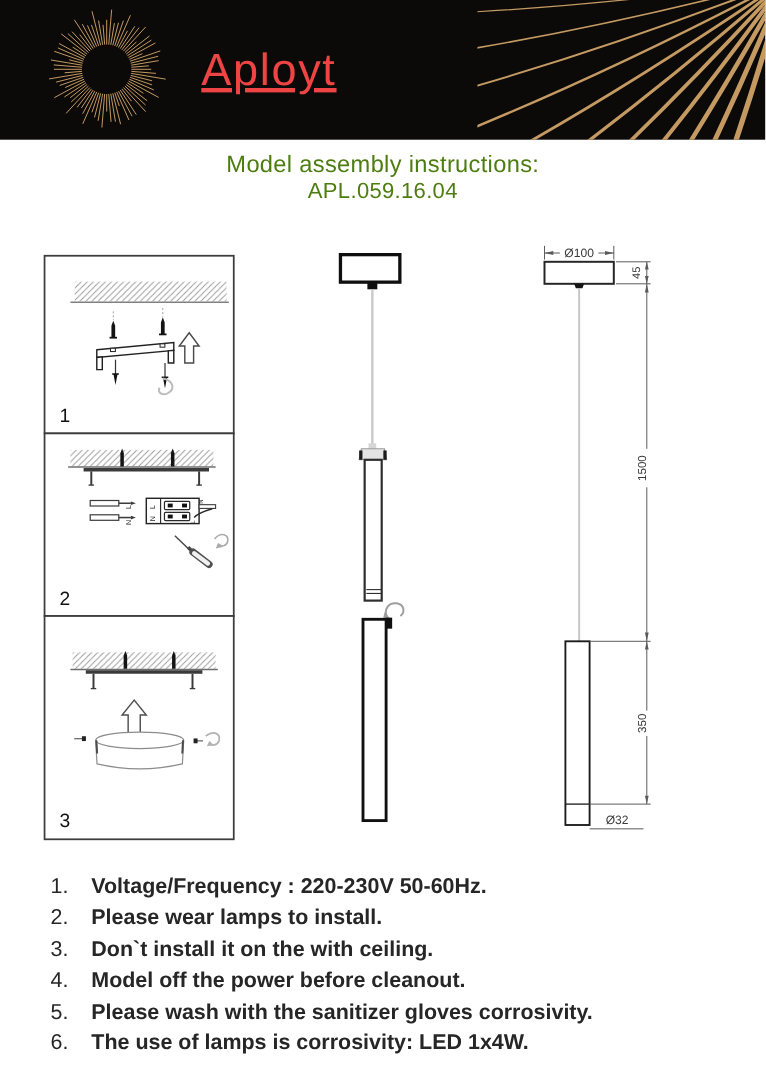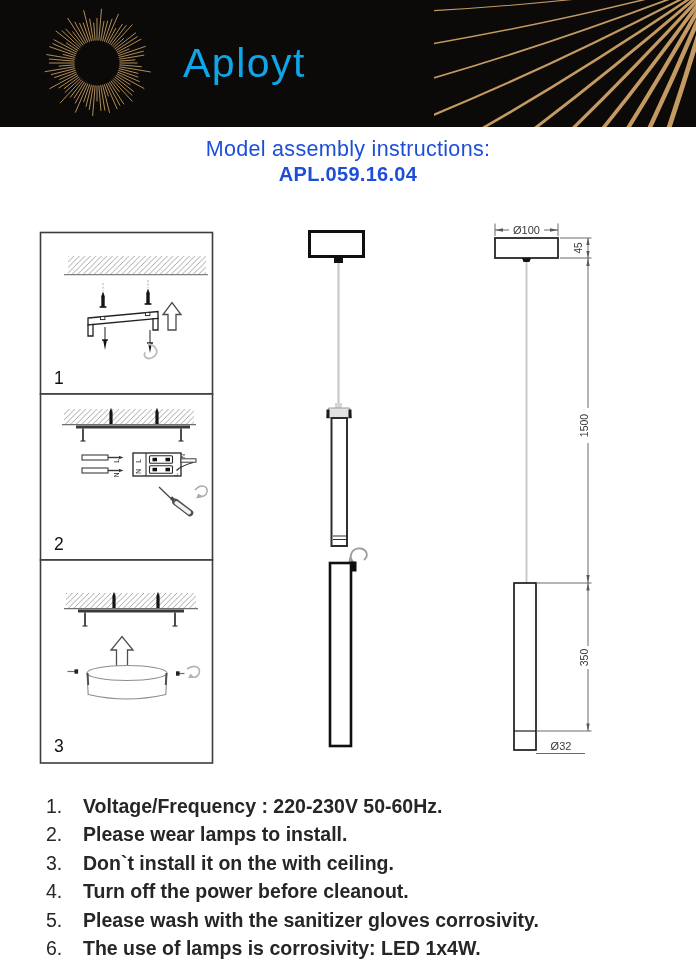--- a/index.html
+++ b/index.html
@@ -4,23 +4,23 @@
 <style>
   html,body{margin:0;padding:0;background:#ffffff;}
   .page{position:relative;width:696px;height:968px;background:#fff;overflow:hidden;
         font-family:"Liberation Sans",sans-serif;}
   
   .hdr{position:absolute;left:0;top:0;width:696px;height:127px;background:#0b0a08;}
   .hdr svg{position:absolute;top:0;}
   .brand{position:absolute;left:183px;top:0;height:127px;display:flex;align-items:center;
          font-size:41px;font-weight:400;letter-spacing:1.5px;color:#e9d5a9;}
   
-  .title-block{position:absolute;left:0;top:136px;width:696px;text-align:center;color:#1d4ed8;}
+  .title-block{position:absolute;left:0;top:136px;width:696px;text-align:center;color:#4d7c0f;}
   .title-line1{font-size:21.5px;font-weight:500;letter-spacing:.3px;line-height:26px;}
-  .title-line2{font-size:20px;font-weight:700;letter-spacing:.3px;line-height:25px;}
+  .title-line2{font-size:20px;font-weight:400;letter-spacing:.3px;line-height:25px;}
   
   .diagram{position:absolute;left:0;top:210px;}
   
   .ins{position:absolute;left:46px;top:797px;width:640px;color:#262626;}
   .ins-row{display:flex;margin-bottom:8.6px;font-size:19.5px;line-height:19.8px;}
   .ins-num{width:37px;flex:none;}
   .ins-text{flex:1;font-weight:bold;}
   text{font-family:"Liberation Sans",sans-serif;}
 </style>
 </head>
@@ -102,21 +102,21 @@
           <line x1="114.75566146141887" y1="49.18021396448248" x2="135.9039193210944" y2="32.71986416114079" stroke="#c49a62" stroke-width="0.9"></line>
           <line x1="115.83624576090689" y1="50.693666442245394" x2="137.58817705711346" y2="36.48242045117634" stroke="#c49a62" stroke-width="0.9"></line>
           <line x1="116.788159402146" y1="52.29118365666583" x2="141.26717586468004" y2="39.04380242047558" stroke="#c49a62" stroke-width="0.9"></line>
           <line x1="117.6048998497388" y1="53.961852945308195" x2="129.3990287029104" y2="48.78846837492407" stroke="#c49a62" stroke-width="0.9"></line>
           <line x1="118.28088793826427" y1="55.69426194289461" x2="145.7141786714352" y2="46.27640133846957" stroke="#c49a62" stroke-width="0.9"></line>
           <line x1="118.81150598363493" y1="57.476576539332" x2="143.80813820239797" y2="51.14656957244047" stroke="#c49a62" stroke-width="0.9"></line>
           <line x1="119.19312932656126" y1="59.29662171868349" x2="144.21244487082933" y2="55.121636369089096" stroke="#c49a62" stroke-width="0.9"></line>
           <line x1="119.42315109265007" y1="61.141964726872516" x2="135.3396700503099" y2="59.8230843640484" stroke="#c49a62" stroke-width="0.9"></line>
         </g>
     </svg>
-    <div class="brand" style="color: #0ea5e9;">Aployt</div>
+    <div class="brand" style="color: #ef4444; text-decoration: underline;">Aployt</div>
     <svg width="262" height="127" viewBox="0 0 262 127" style="right:0;left:auto">
       <g id="fan-rays">
           <path d="M280,-18 Q29.53189836008727,17.703362039146405 -178.8216365872285,14.904495124788106" stroke="#c49a62" stroke-width="1.1" fill="none"></path>
           <path d="M280,-18 Q35.283136752339914,46.20791884359784 -172.0153388674305,67.33541719920271" stroke="#c49a62" stroke-width="1.4700000000000002" fill="none"></path>
           <path d="M280,-18 Q44.26719047199123,73.8642613426546 -159.23772353462812,118.6390216011429" stroke="#c49a62" stroke-width="1.84" fill="none"></path>
           <path d="M280,-18 Q56.36537629393928,100.30703732174449 -140.65758839926758,168.13756558554317" stroke="#c49a62" stroke-width="2.21" fill="none"></path>
           <path d="M280,-18 Q71.41787196466274,125.18692630352183 -116.52038506142918,215.17715203410458" stroke="#c49a62" stroke-width="2.58" fill="none"></path>
           <path d="M280,-18 Q89.22582752313275,148.17525422206074 -87.1449763893088,259.1363677183019" stroke="#c49a62" stroke-width="2.95" fill="none"></path>
           <path d="M280,-18 Q109.55399219457607,168.96833534904613 -52.91942420318156,299.43449243619074" stroke="#c49a62" stroke-width="3.32" fill="none"></path>
           <path d="M280,-18 Q132.13382215469082,187.2914841132467 -14.295862811356017,335.53917057678285" stroke="#c49a62" stroke-width="3.69" fill="none"></path>
@@ -361,21 +361,21 @@
     <div class="ins-row">
       <span class="ins-num">2.</span>
       <span class="ins-text">Please wear lamps to install.</span>
     </div>
     <div class="ins-row">
       <span class="ins-num">3.</span>
       <span class="ins-text">Don`t install it on the with ceiling.</span>
     </div>
     <div class="ins-row">
       <span class="ins-num">4.</span>
-      <span class="ins-text">Turn off the power before cleanout.</span>
+      <span class="ins-text">Model off the power before cleanout.</span>
     </div>
     <div class="ins-row">
       <span class="ins-num">5.</span>
       <span class="ins-text">Please wash with the sanitizer gloves corrosivity.</span>
     </div>
     <div class="ins-row">
       <span class="ins-num">6.</span>
       <span class="ins-text">The use of lamps is corrosivity: LED 1x4W.</span>
     </div>
   </div>

